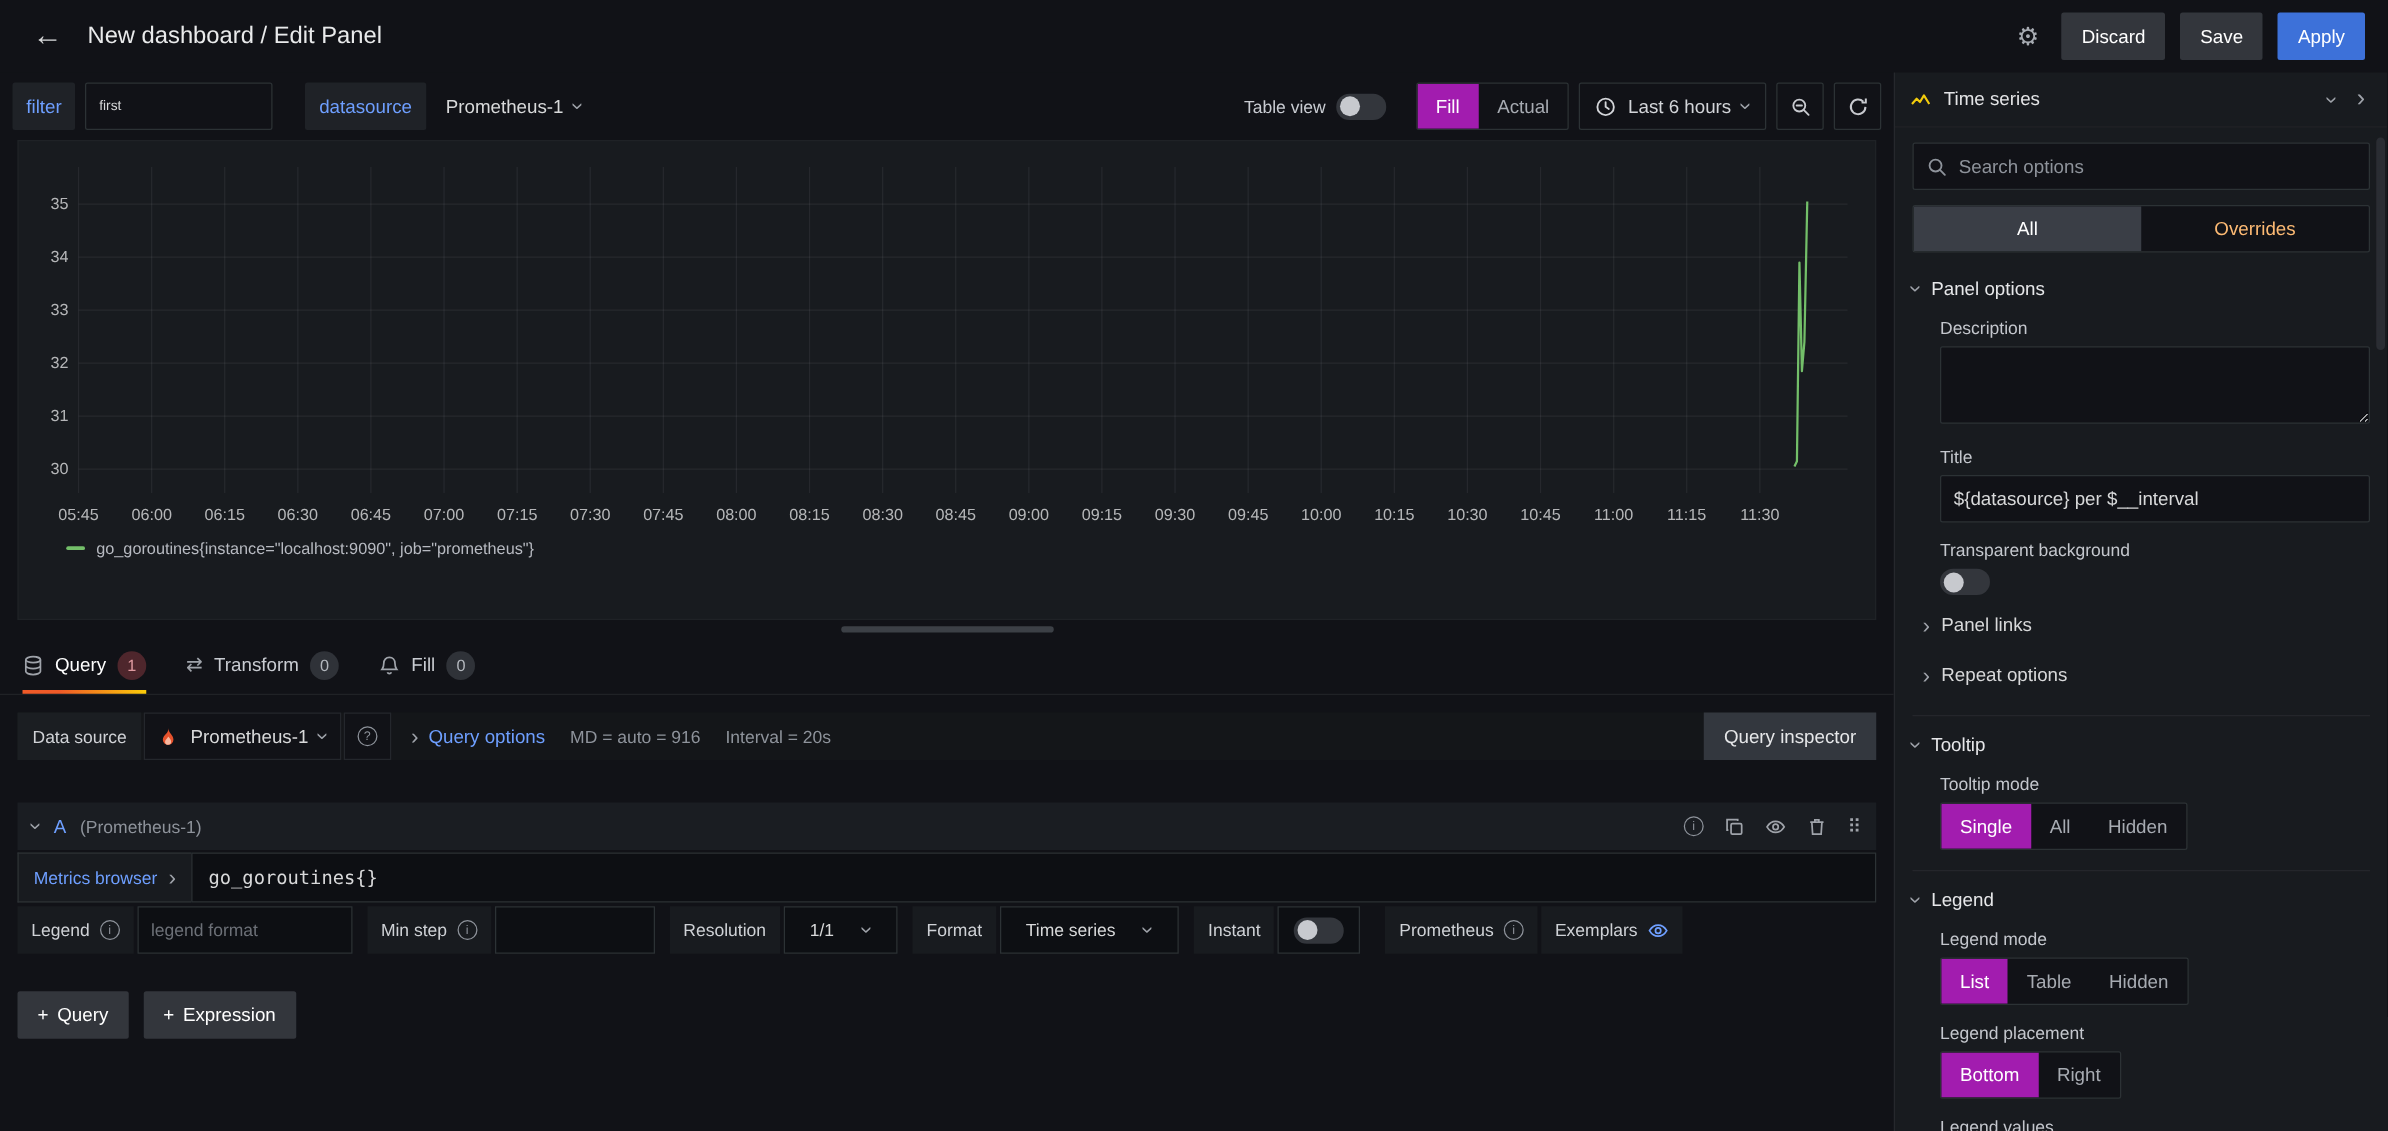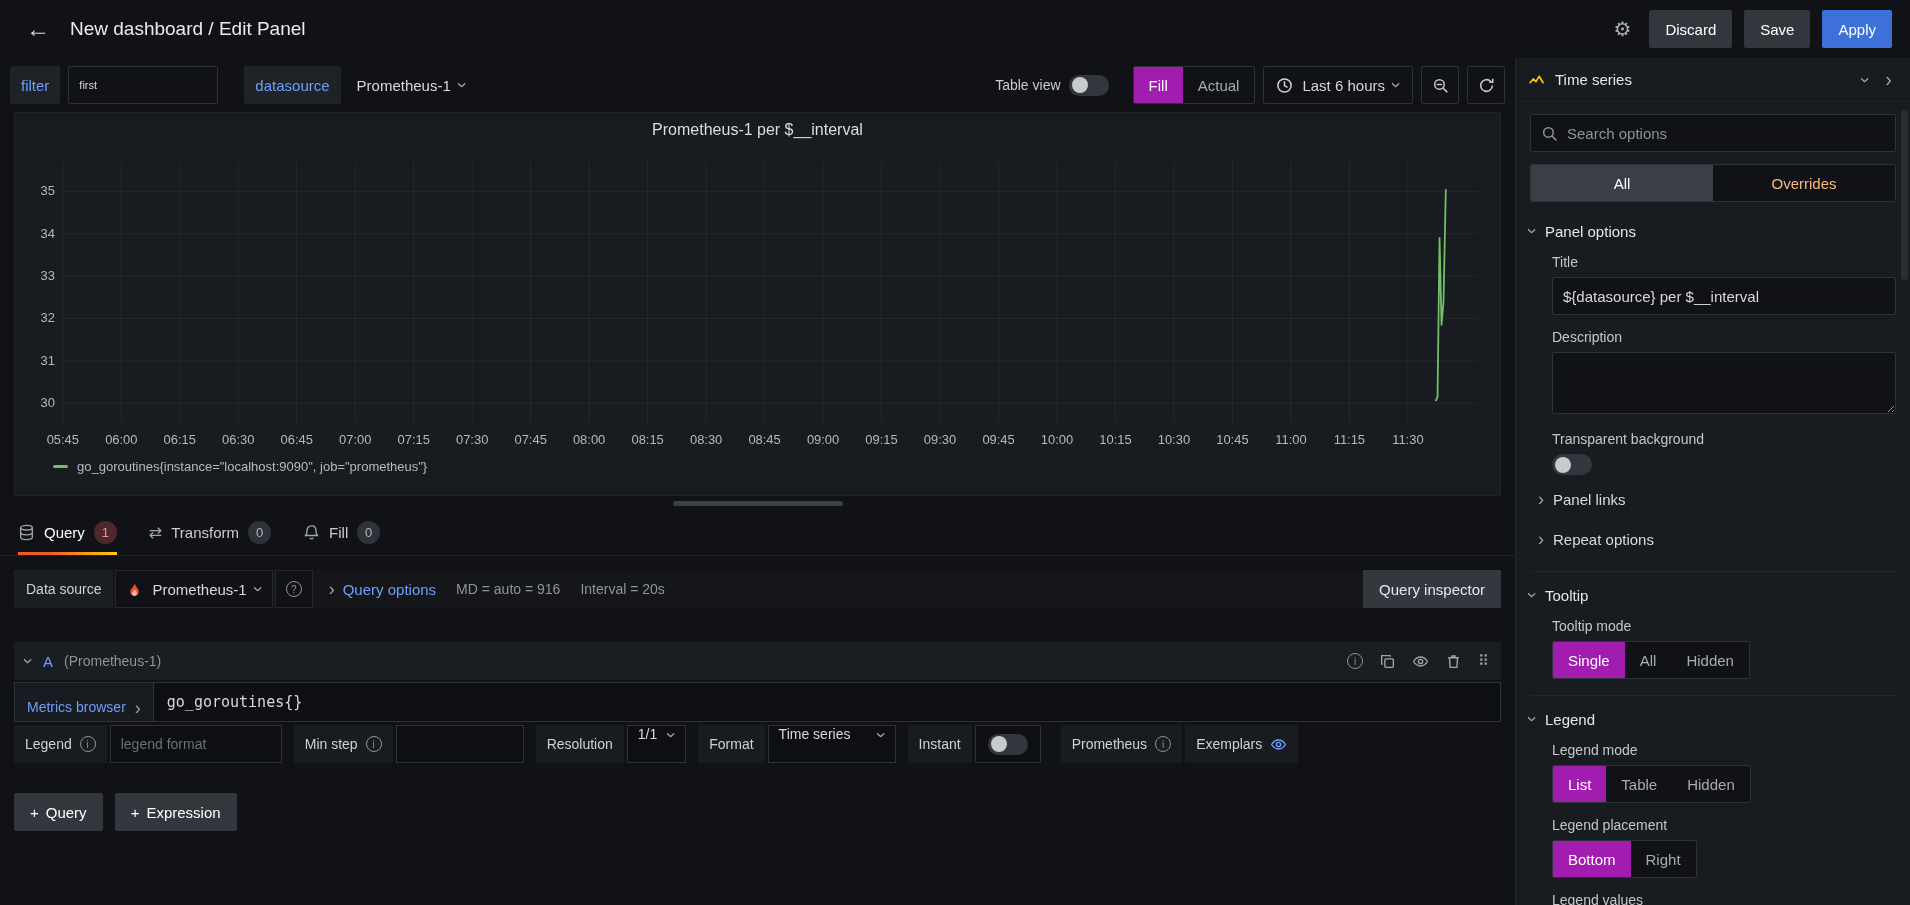--- a/index.html
+++ b/index.html
@@ -72,28 +72,28 @@
 
   .query-row-header{display:flex;align-items:center;height:38px;background:#1a1d22;padding:0 12px;gap:11px;margin-top:34px}
   .refid{color:#6e9fff;font-weight:500}
   .row-hint{color:#8e939b;font-size:14px}
   .row-icons{margin-left:auto;display:flex;gap:16px;color:#9fa3aa;align-items:center}
   .row-icons .icon16{cursor:pointer}
   .circle-i{width:16px;height:16px;border-radius:50%;border:1px solid #8e939b;color:#8e939b;font-size:10px;display:inline-flex;align-items:center;justify-content:center;flex:none}
   .grip{font-size:15px;color:#9fa3aa;cursor:grab}
 
   .expr-row{display:flex;margin-top:2px;height:40px}
-  .metrics-browser{display:flex;gap:9px;padding:16px 12px;background:#181b1f;border:1px solid #2c3235;border-right:none;color:#6e9fff;font-size:14px;font-weight:500;cursor:pointer}
+  .metrics-browser{display:flex;align-items:center;gap:9px;padding:16px 12px;background:#181b1f;border:1px solid #2c3235;border-right:none;color:#6e9fff;font-size:14px;font-weight:500;cursor:pointer}
   .expr-input{flex:1;background:#0d0f13;border:1px solid #2c3235;display:flex;align-items:center;padding:0 13px;font-family:"DejaVu Sans Mono",monospace;font-size:15px;color:#d8d9da}
 
   .opt-row{display:flex;margin-top:3px;height:38px;gap:3px;align-items:stretch}
   .opt-label{display:flex;align-items:center;gap:8px;padding:0 11px;background:#181b1f;font-size:14px;color:#cfd2d6}
   input.opt-input{background:#0d0f13;border:1px solid #2c3235;color:#d8d9da;font-size:14px;padding:0 10px}
   input.opt-input::placeholder{color:#6c7077}
-  .opt-select{display:flex;align-items:flex-start;gap:12px;background:#0d0f13;border:1px solid #2c3235;padding:0 10px;font-size:14px;cursor:pointer}
+  .opt-select{display:flex;align-items:center;gap:24px;background:#0d0f13;border:1px solid #2c3235;padding:0 20px;font-size:14px;cursor:pointer}
   .opt-box{display:flex;align-items:center;padding:0 12px;background:#0d0f13;border:1px solid #2c3235}
   .blue-eye{color:#6e9fff}
 
   .add-row{display:flex;gap:12px;margin-top:30px}
 
   
   .sidebar{width:394px;background:#181b1f;display:flex;flex-direction:column;position:relative;overflow:hidden}
   .sb-header{display:flex;align-items:center;gap:10px;height:44px;padding:0 12px;border-bottom:1px solid #202226}
   .sb-viz{display:flex;align-items:center;gap:10px;flex:1;cursor:pointer}
   .sb-viz-label{font-size:15px;font-weight:500;color:#e3e4e6}
@@ -168,21 +168,20 @@
       </button>
       <button class="icon-btn">
         <svg class="icon16" viewBox="0 0 16 16">
             <path d="M13.5 8a5.5 5.5 0 1 1-1.6-3.9" fill="none" stroke="currentColor" stroke-width="1.5"></path>
             <path d="M13.8 1.6v3.2h-3.2" fill="none" stroke="currentColor" stroke-width="1.5"></path>
           </svg>
       </button>
     </div>
 
     <div class="chart-panel">
-      <div class="chart-title">Prometheus-1 per $__interval</div>
       <svg class="plot" viewBox="0 0 1472 308">
           <line x1="38.0" y1="12" x2="38.0" y2="274" stroke="rgba(204,204,220,0.08)"></line>
           <text x="38.0" y="296" text-anchor="middle" font-size="13" font-weight="500" fill="rgba(216,217,218,0.82)">05:45</text>
           <line x1="96.8" y1="12" x2="96.8" y2="274" stroke="rgba(204,204,220,0.08)"></line>
           <text x="96.8" y="296" text-anchor="middle" font-size="13" font-weight="500" fill="rgba(216,217,218,0.82)">06:00</text>
           <line x1="155.5" y1="12" x2="155.5" y2="274" stroke="rgba(204,204,220,0.08)"></line>
           <text x="155.5" y="296" text-anchor="middle" font-size="13" font-weight="500" fill="rgba(216,217,218,0.82)">06:15</text>
           <line x1="214.3" y1="12" x2="214.3" y2="274" stroke="rgba(204,204,220,0.08)"></line>
           <text x="214.3" y="296" text-anchor="middle" font-size="13" font-weight="500" fill="rgba(216,217,218,0.82)">06:30</text>
           <line x1="273.0" y1="12" x2="273.0" y2="274" stroke="rgba(204,204,220,0.08)"></line>
@@ -413,26 +412,26 @@
         <div class="filter-opt selected">All</div>
         <div class="filter-opt">Overrides</div>
       </div>
 
       <div class="section">
         <div class="section-h">
           <span class="chev down">›</span>
           <span>Panel options</span>
         </div>
         <div class="field">
+          <div class="field-label">Description</div>
+          <textarea class="text-input" style=""></textarea>
+        </div>
+        <div class="field">
           <div class="field-label">Title</div>
           <input class="text-input" value="${datasource} per $__interval" style="">
-        </div>
-        <div class="field">
-          <div class="field-label">Description</div>
-          <textarea class="text-input" style=""></textarea>
         </div>
         <div class="field">
           <div class="field-label">Transparent background</div>
           <div class="toggle"></div>
         </div>
         <div class="collapse-row">
           <span class="chev">›</span>
           <span>Panel links</span>
         </div>
         <div class="collapse-row">

